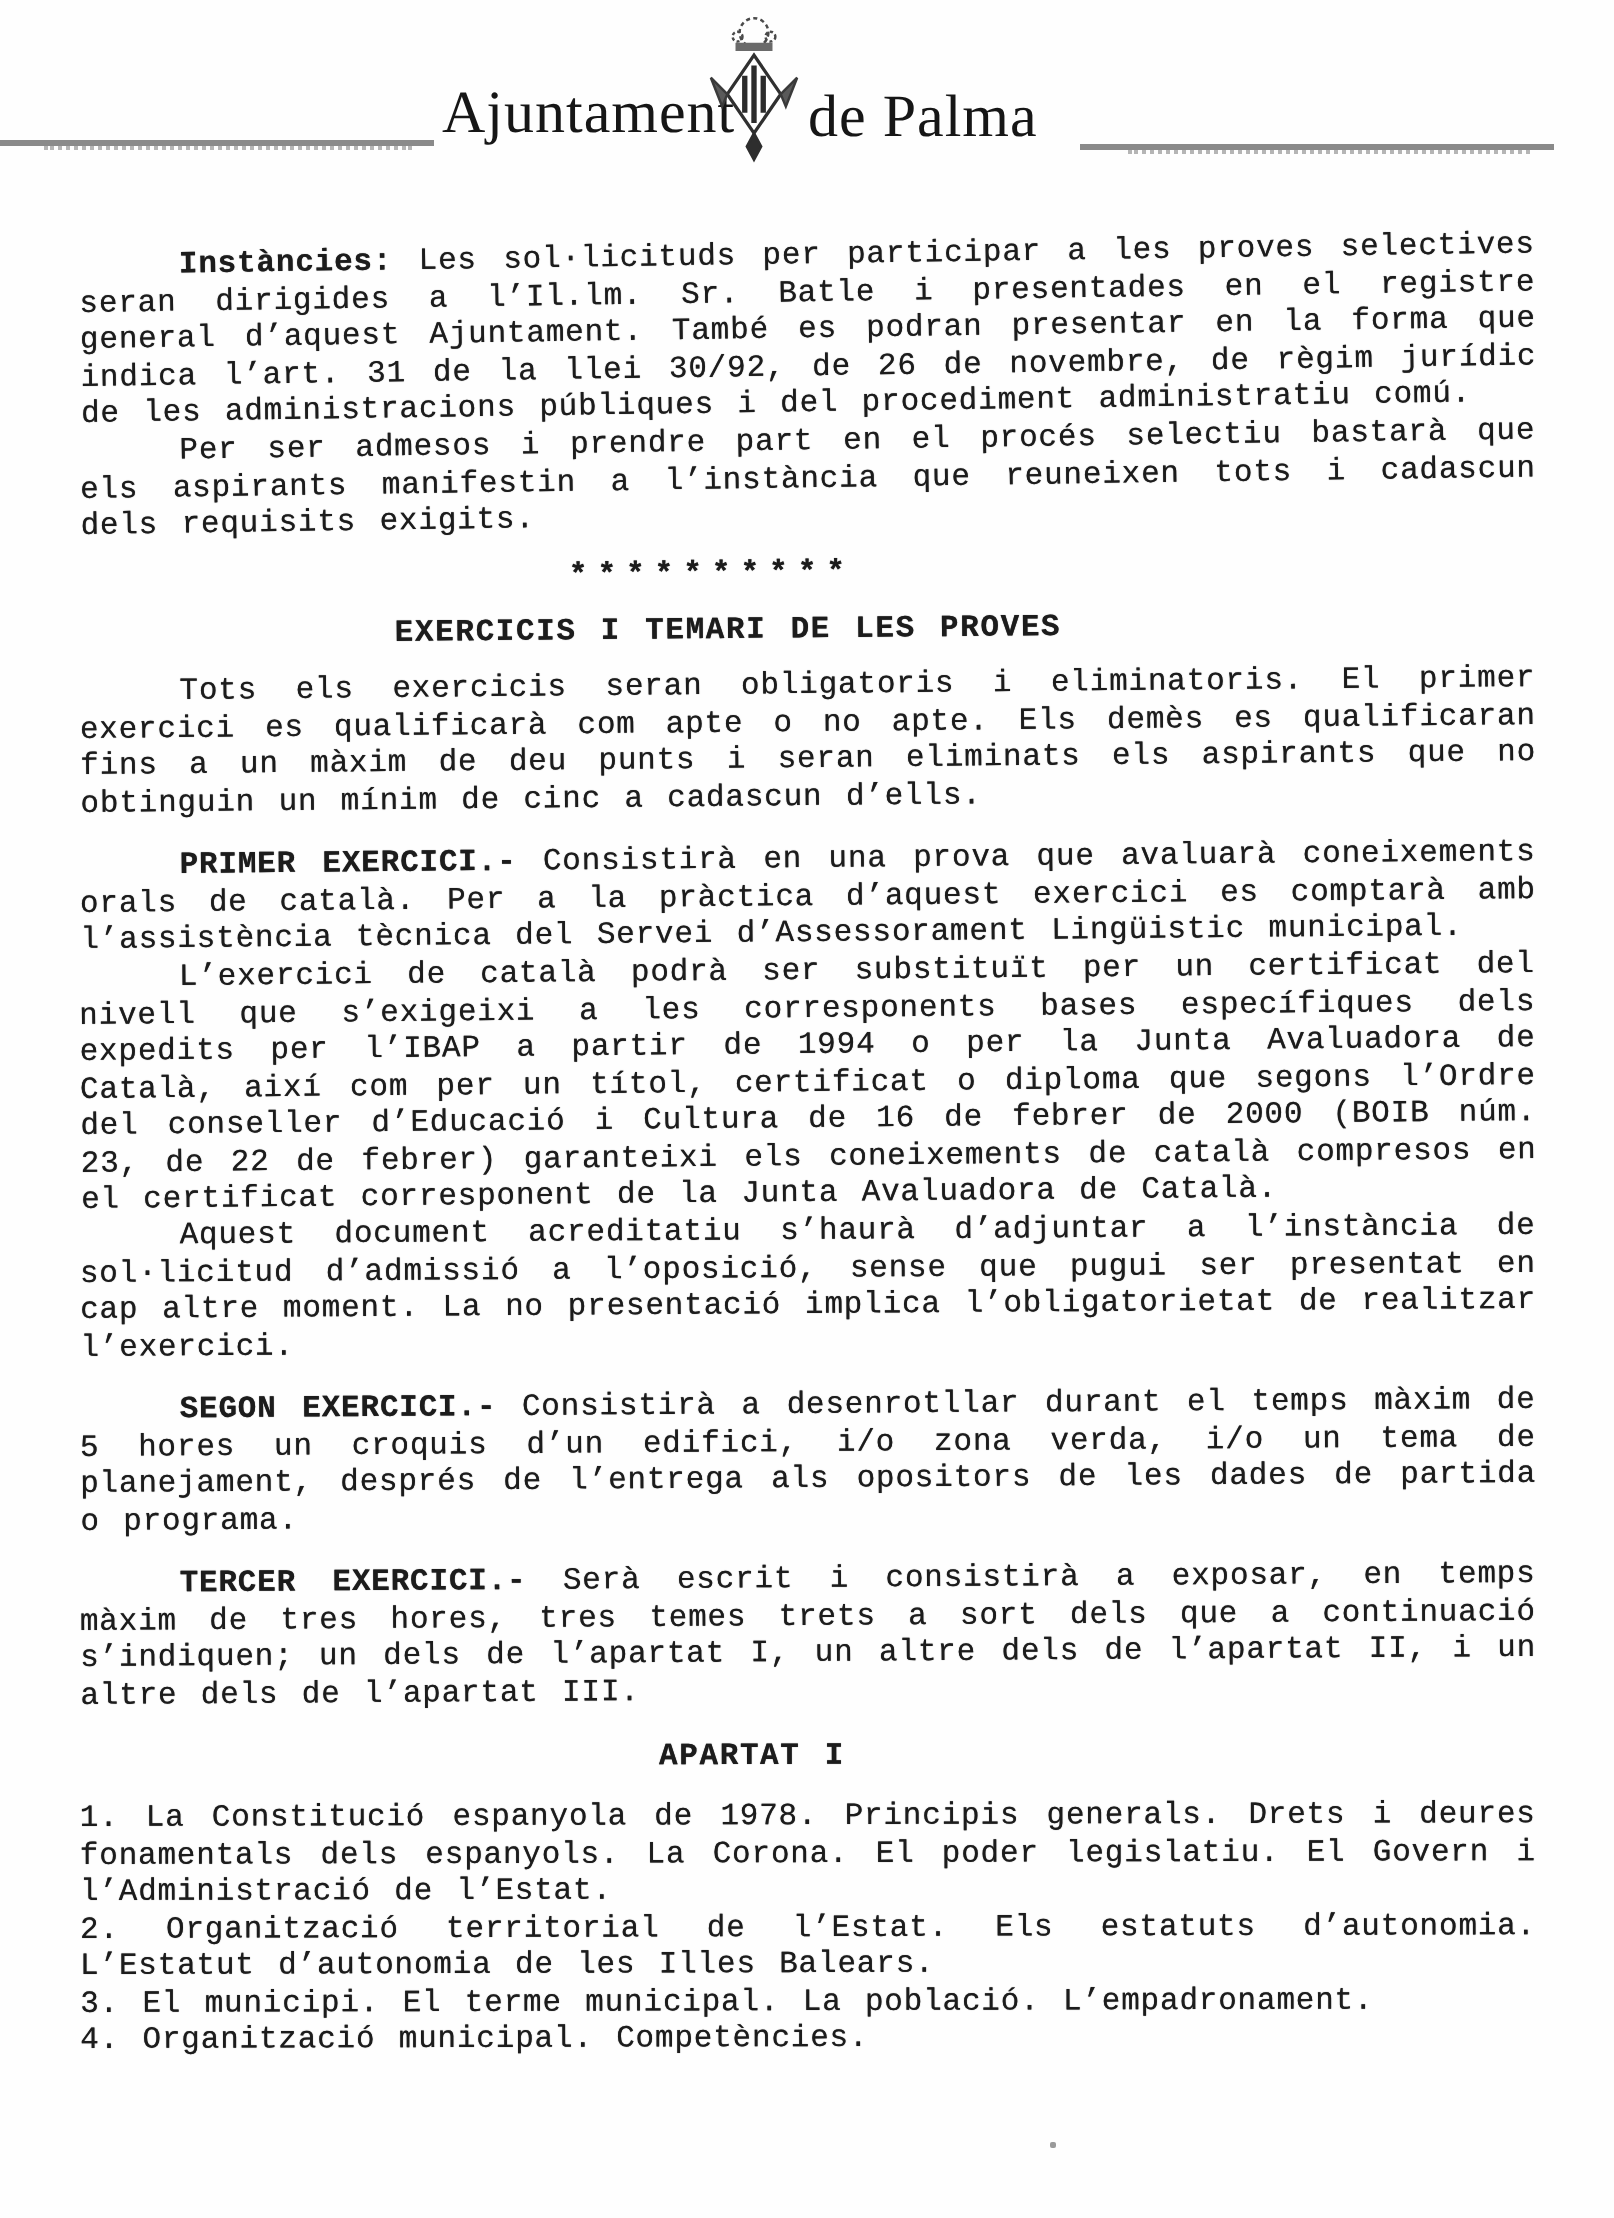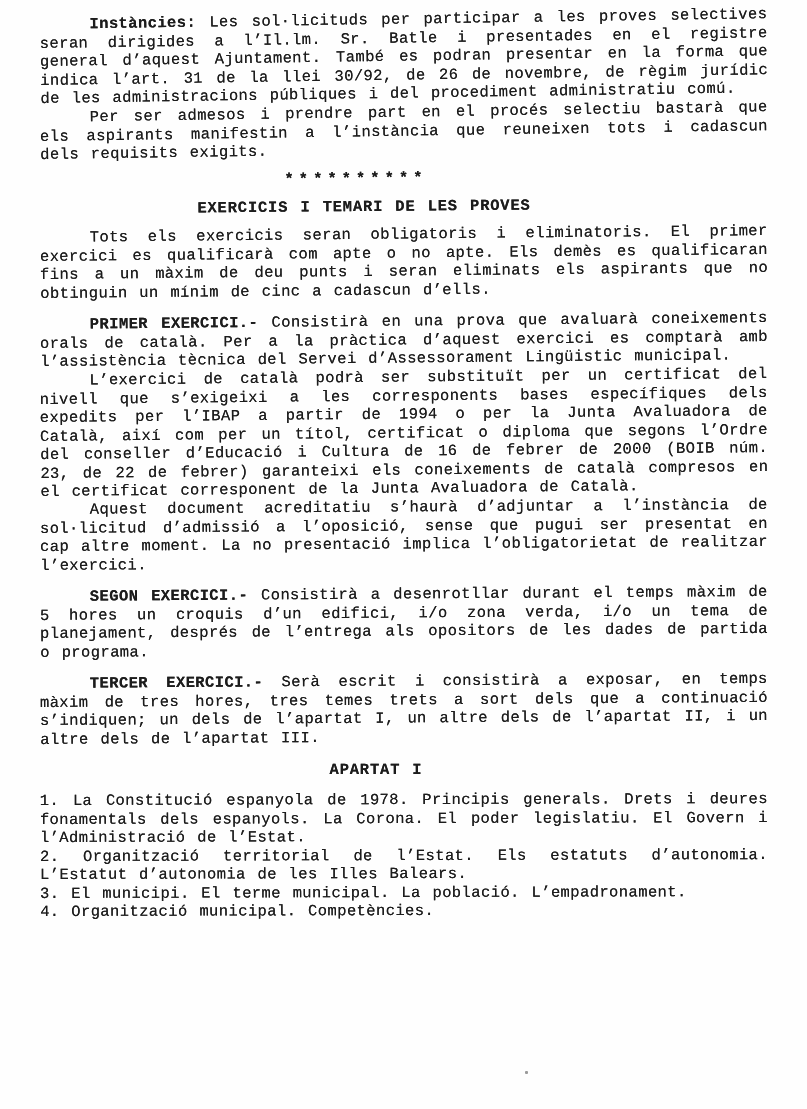--- a/index.html
+++ b/index.html
@@ -66,20 +66,41 @@
   .speck{
     position:absolute;left:525px;top:1071px;width:3px;height:3px;
     background:#9a9a9a;border-radius:1px;
   }
 </style>
 </head>
 <body>
 
 <div class="page">
 
+  <header class="hdr">
+    <div class="rule rule-l"></div>
+    <div class="org-title left">Ajuntament</div>
+    <div class="emblem">
+      <svg viewBox="0 0 44 74" width="46" height="76" aria-hidden="true">
+        <g fill="none" stroke="#4a4a4a" stroke-width="1.2">
+          <circle cx="22" cy="10" r="7" stroke-dasharray="2 1.6"></circle>
+          <circle cx="14" cy="12" r="2.4" stroke-dasharray="1.5 1.2"></circle>
+          <circle cx="30" cy="12" r="2.4" stroke-dasharray="1.5 1.2"></circle>
+          <path d="M13 17 h18" stroke="#6a6a6a" stroke-width="4"></path>
+          <path d="M22 21 L35 40 L22 59 L9 40 Z" fill="#ffffff" stroke="#303030" stroke-width="1.6"></path>
+          <path d="M17.5 31 v18 M22 26 v28 M26.5 31 v18" stroke="#2c2c2c" stroke-width="2.6"></path>
+          <path d="M9 40 L1 32 L6.5 46 Z" fill="#5a5a5a" stroke="#3a3a3a"></path>
+          <path d="M35 40 L43 32 L37.5 46 Z" fill="#5a5a5a" stroke="#3a3a3a"></path>
+          <path d="M22 59 L25.5 65.5 L22 72 L18.5 65.5 Z" fill="#2e2e2e" stroke="#2e2e2e"></path>
+        </g>
+      </svg>
+    </div>
+    <div class="org-title right">de Palma</div>
+    <div class="rule rule-r"></div>
+  </header>
 
   <main class="doc">
 
     <p class="para indent tilt-a"><strong>Instàncies:</strong><span> Les sol·licituds per participar a les proves selectives seran dirigides a l’Il.lm. Sr. Batle i presentades en el registre general d’aquest Ajuntament. També es podran presentar en la forma que indica l’art. 31 de la llei 30/92, de 26 de novembre, de règim jurídic de les administracions públiques i del procediment administratiu comú.</span></p>
 
     <p class="para indent tilt-a">Per ser admesos i prendre part en el procés selectiu bastarà que els aspirants manifestin a l’instància que reuneixen tots i cadascun dels requisits exigits.</p>
 
     <div class="stars">**********</div>
 
     <h2 class="heading h-exercicis">EXERCICIS I TEMARI DE LES PROVES</h2>

